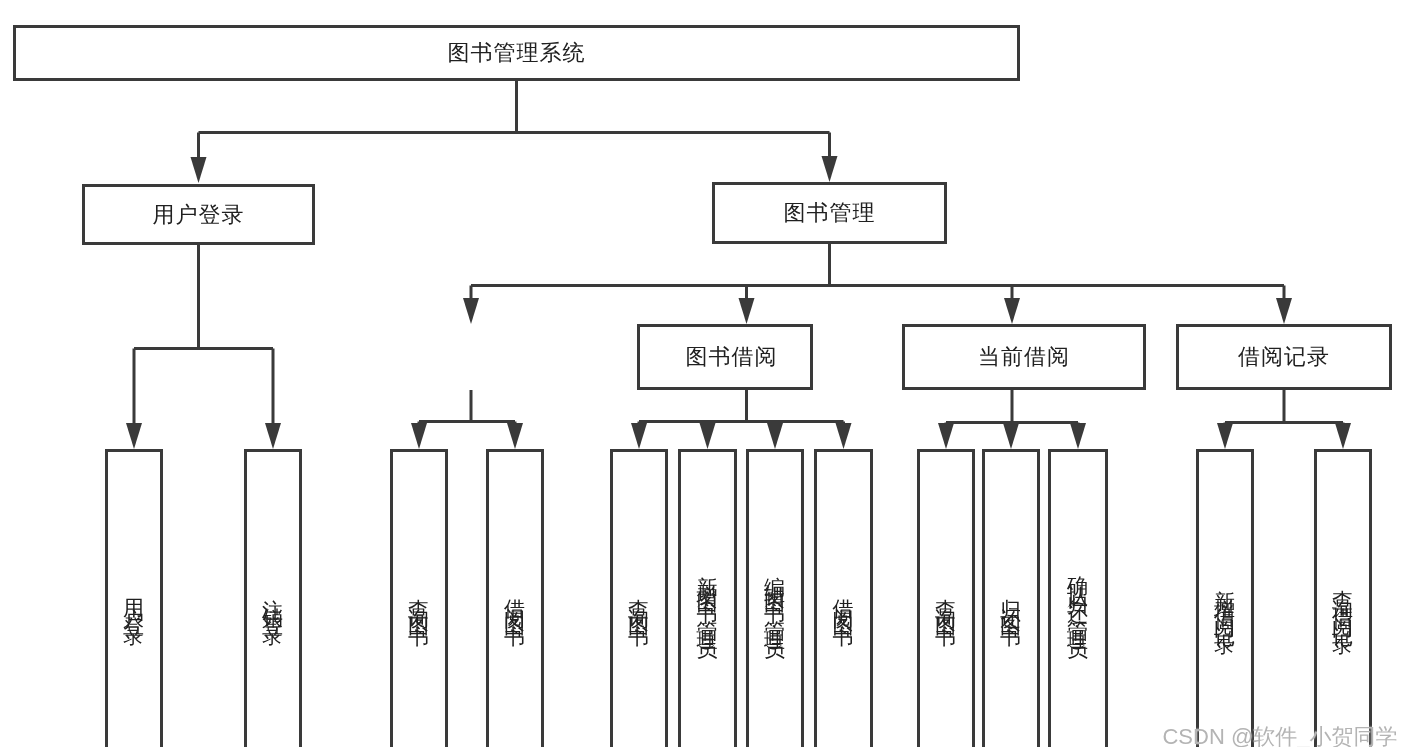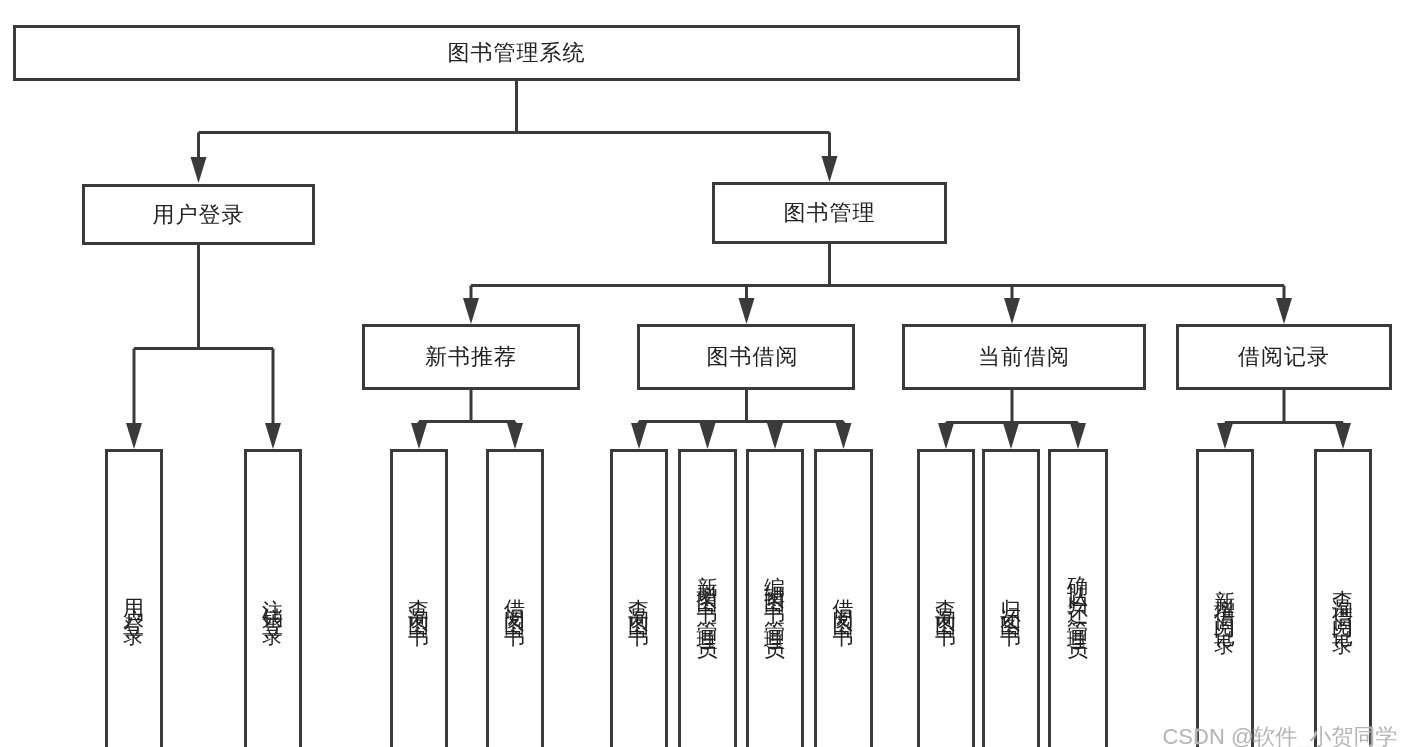--- a/index.html
+++ b/index.html
@@ -121,24 +121,21 @@
     <span>图书管理系统</span>
   </div>
 
   <div class="node h" style="left:82px; top:172px; width:233px; height:61px;">
     <span>用户登录</span>
   </div>
   <div class="node h" style="left:712px; top:170px; width:235px; height:62px;">
     <span>图书管理</span>
   </div>
 
-  <div class="node h" style="left:362px; top:312px; width:218px; height:66px;">
-    <span>新书推荐</span>
-  </div>
-  <div class="node h" style="left:637px; top:312px; width:218px; height:66px;padding-left:13px;">
+  <div class="node h" style="left:637px; top:312px; width:176px; height:66px;padding-left:13px;">
     <span>图书借阅</span>
   </div>
   <div class="node h" style="left:902px; top:312px; width:244px; height:66px;">
     <span>当前借阅</span>
   </div>
   <div class="node h" style="left:1176px; top:312px; width:216px; height:66px;">
     <span>借阅记录</span>
   </div>
 
   <div class="node leaf" style="left:105px; top:437px; width:58px; height:301px;">

